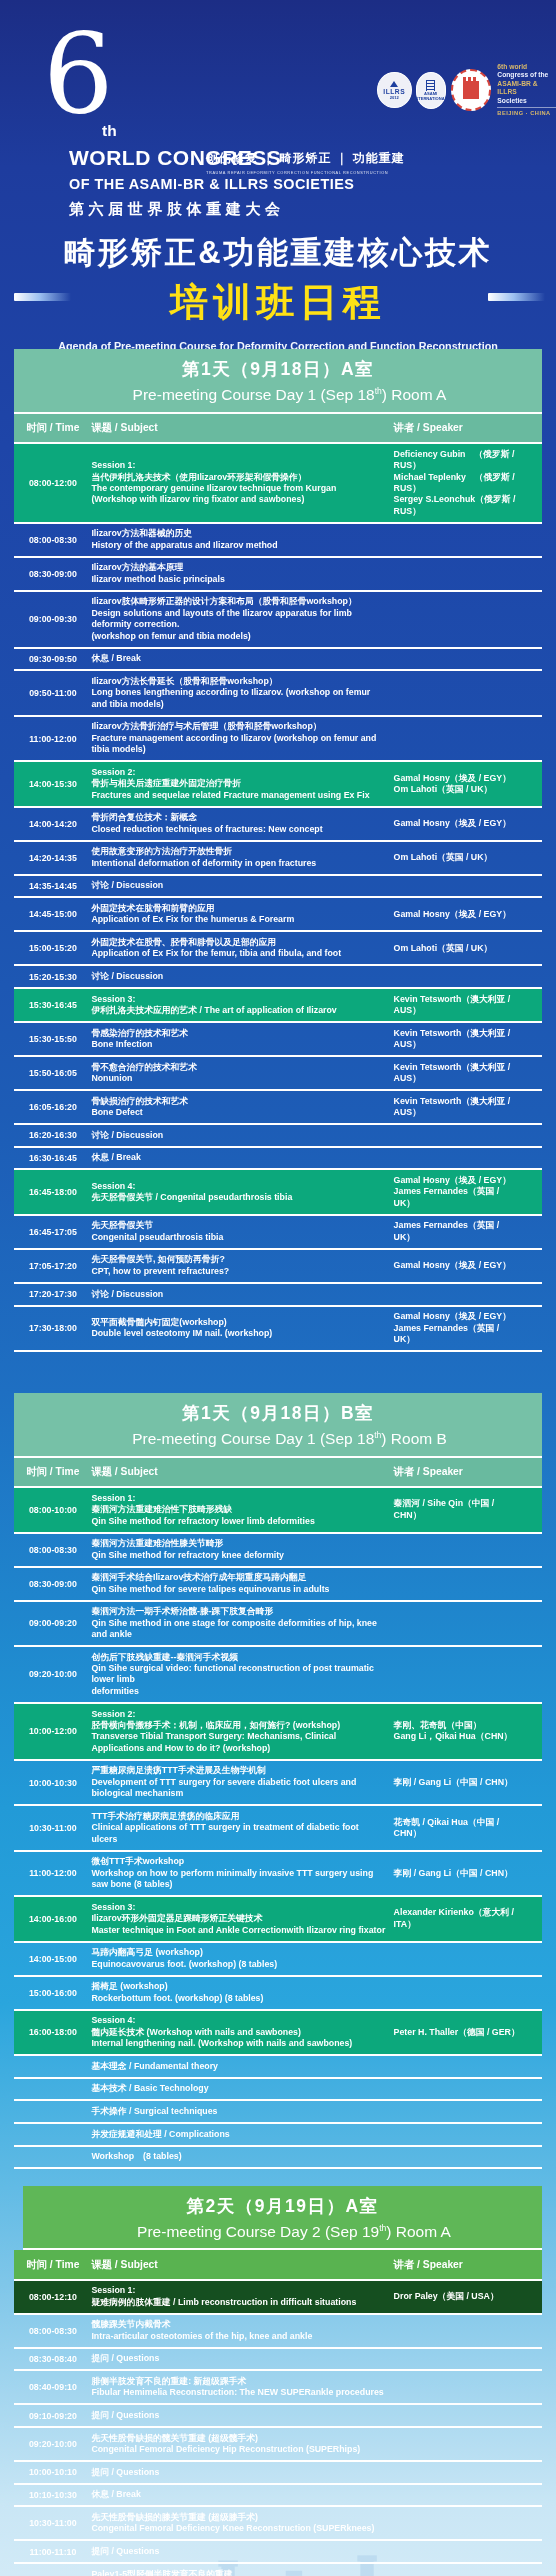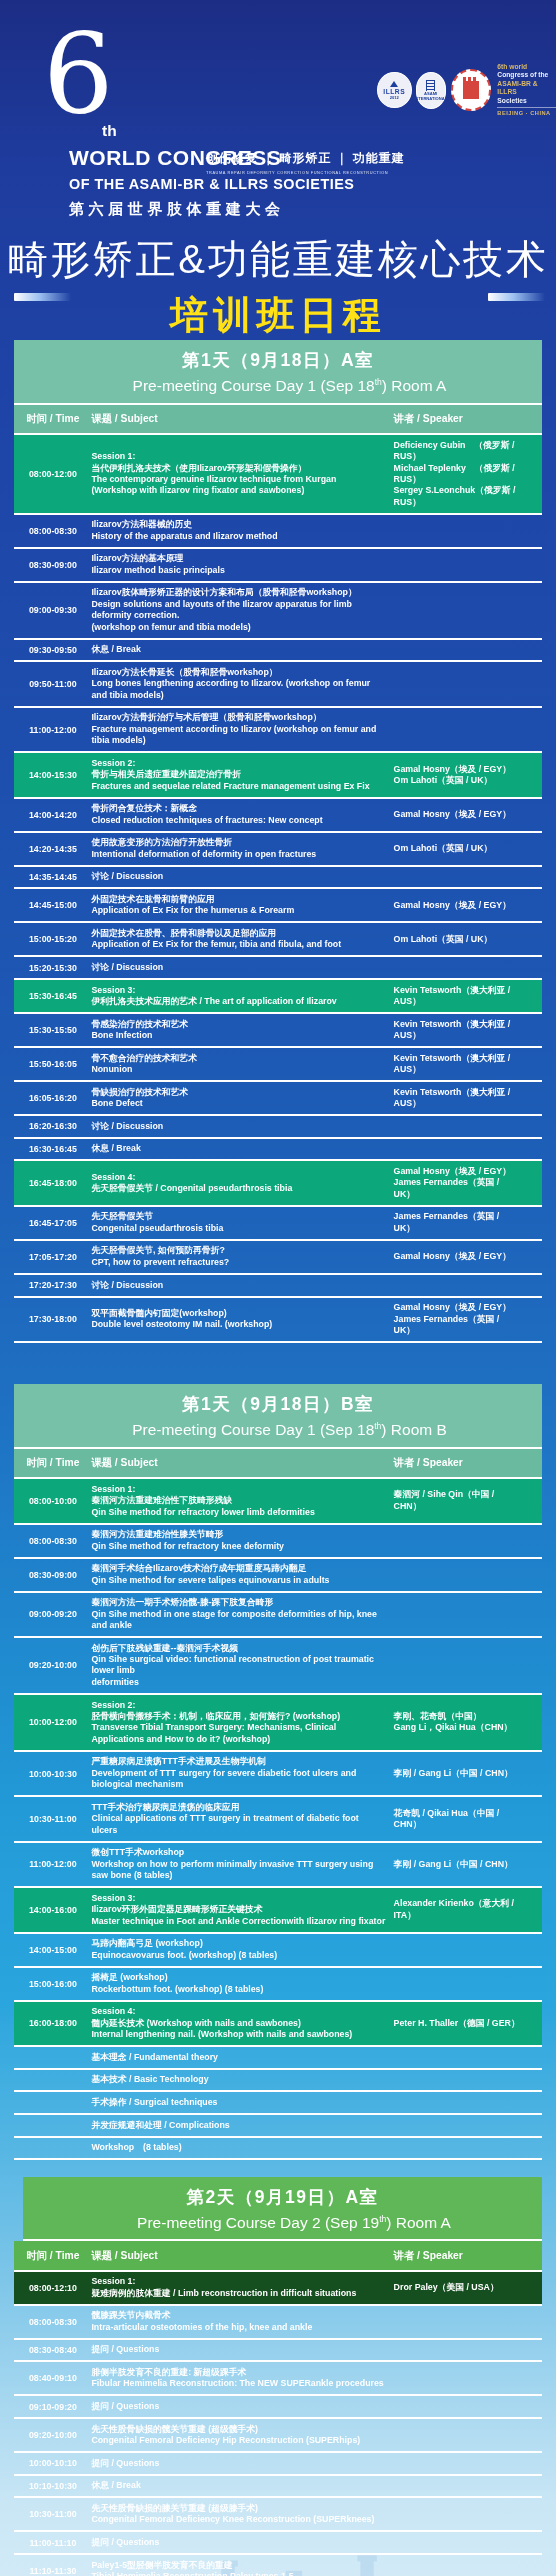--- a/index.html
+++ b/index.html
@@ -40,29 +40,29 @@
   .castle{width:15.5px;height:17.5px;background:#d6453d;position:relative;}
   .castle:before{content:"";position:absolute;top:-4.1px;left:0;width:100%;height:4.1px;
       background:repeating-linear-gradient(90deg,#d6453d 0 3.1px,transparent 3.1px 5.2px);}
   .logo3-text{margin-left:6.2px;line-height:1.25;}
   .logo3-text .g{color:#d9b96a;font-size:6.7px;font-weight:700;}
   .logo3-text .w{color:#eef2ff;font-size:6.7px;font-weight:700;}
   .logo3-text .bj{color:#d9b96a;font-size:5.7px;font-weight:700;letter-spacing:0.5px;
       border-top:0.5px solid rgba(255,255,255,.5);margin-top:2.1px;padding-top:2.1px;}
   
   .titleblock{position:relative;text-align:center;color:#fff;height:98px;}
-  .t-main{font-size:40px;font-weight:400;letter-spacing:2.6px;}
+  .t-main{font-size:31px;font-weight:700;letter-spacing:2.6px;}
   .t-sub{font-size:38px;font-weight:900;color:#ffe115;letter-spacing:5.2px;margin-top:3.1px;}
   .t-en{font-size:10.8px;font-weight:700;margin-top:12px;color:#f2f7ff;}
   .accent{position:absolute;top:61px;width:57px;height:7.7px;border-radius:1px;
       background:linear-gradient(90deg,#ffffff 0%,#9cc0f0 45%,rgba(40,80,180,0) 100%);}
   .accent.left{left:14.4px;} .accent.right{right:11.3px;}
   
   .tables{padding:0 14.4px;}
-  .table{margin-top:10px;}
+  .table{margin-top:19px;}
   .table + .table{margin-top:41px;}
   .table:nth-of-type(3){margin-top:16.5px;}
   .table:nth-of-type(4){margin-top:8.2px;}
   .band{text-align:center;color:#fff;padding:8.2px 0 7.2px;border-bottom:2.1px solid #fff;}
   .band-cn{font-size:17.5px;font-weight:900;letter-spacing:1.5px;}
   .band-en{font-size:15.5px;font-weight:400;margin-top:5.2px;padding-left:23px;}
   .band-en sup{font-size:.55em;}
   .row{display:grid;grid-template-columns:77px 1fr 148px;align-items:center;
        border-bottom:2.1px solid #fff;color:#fff;padding:4.6px 0;min-height:21.6px;box-sizing:border-box;}
   .colhead{padding:7.2px 0;border-bottom:2.1px solid #fff;}

